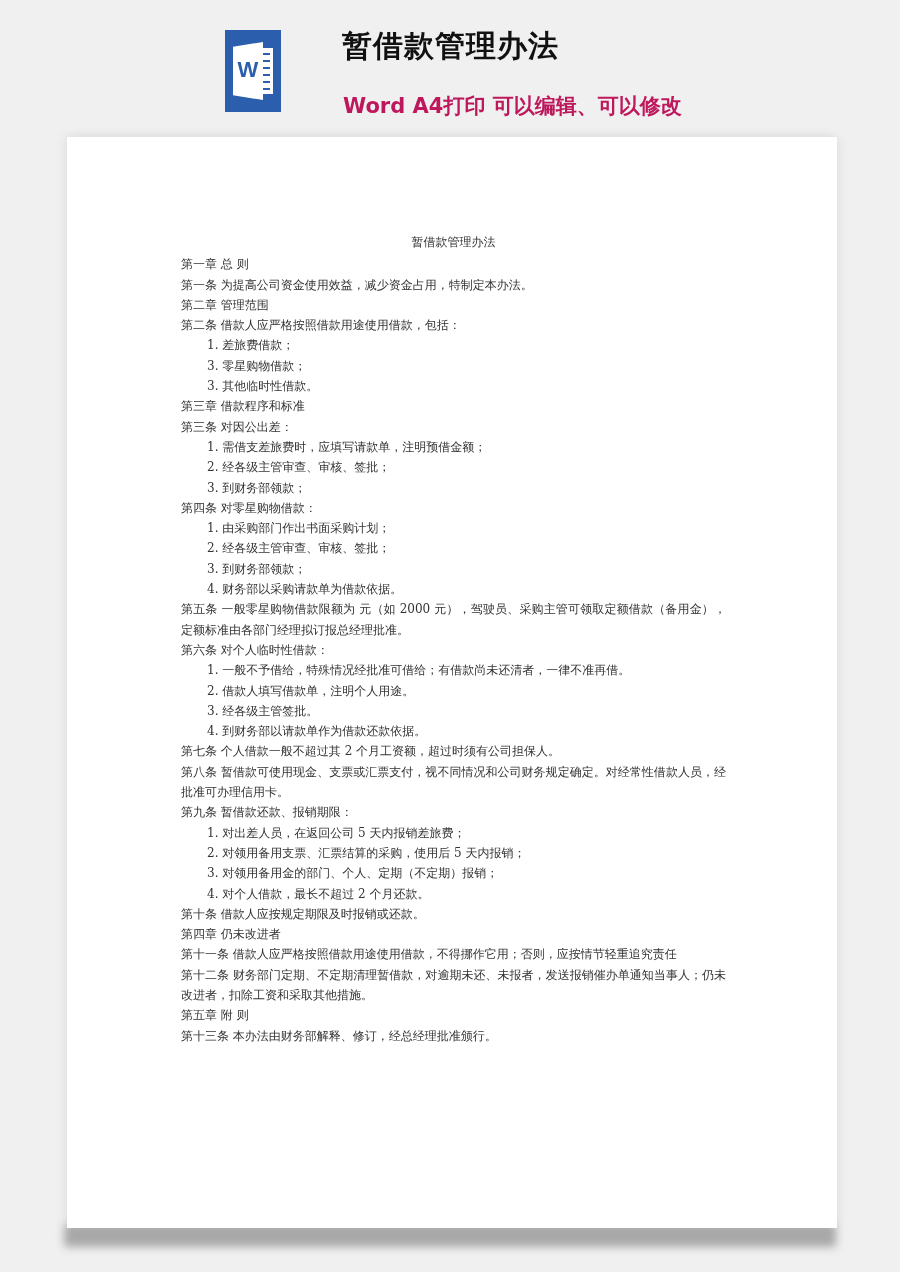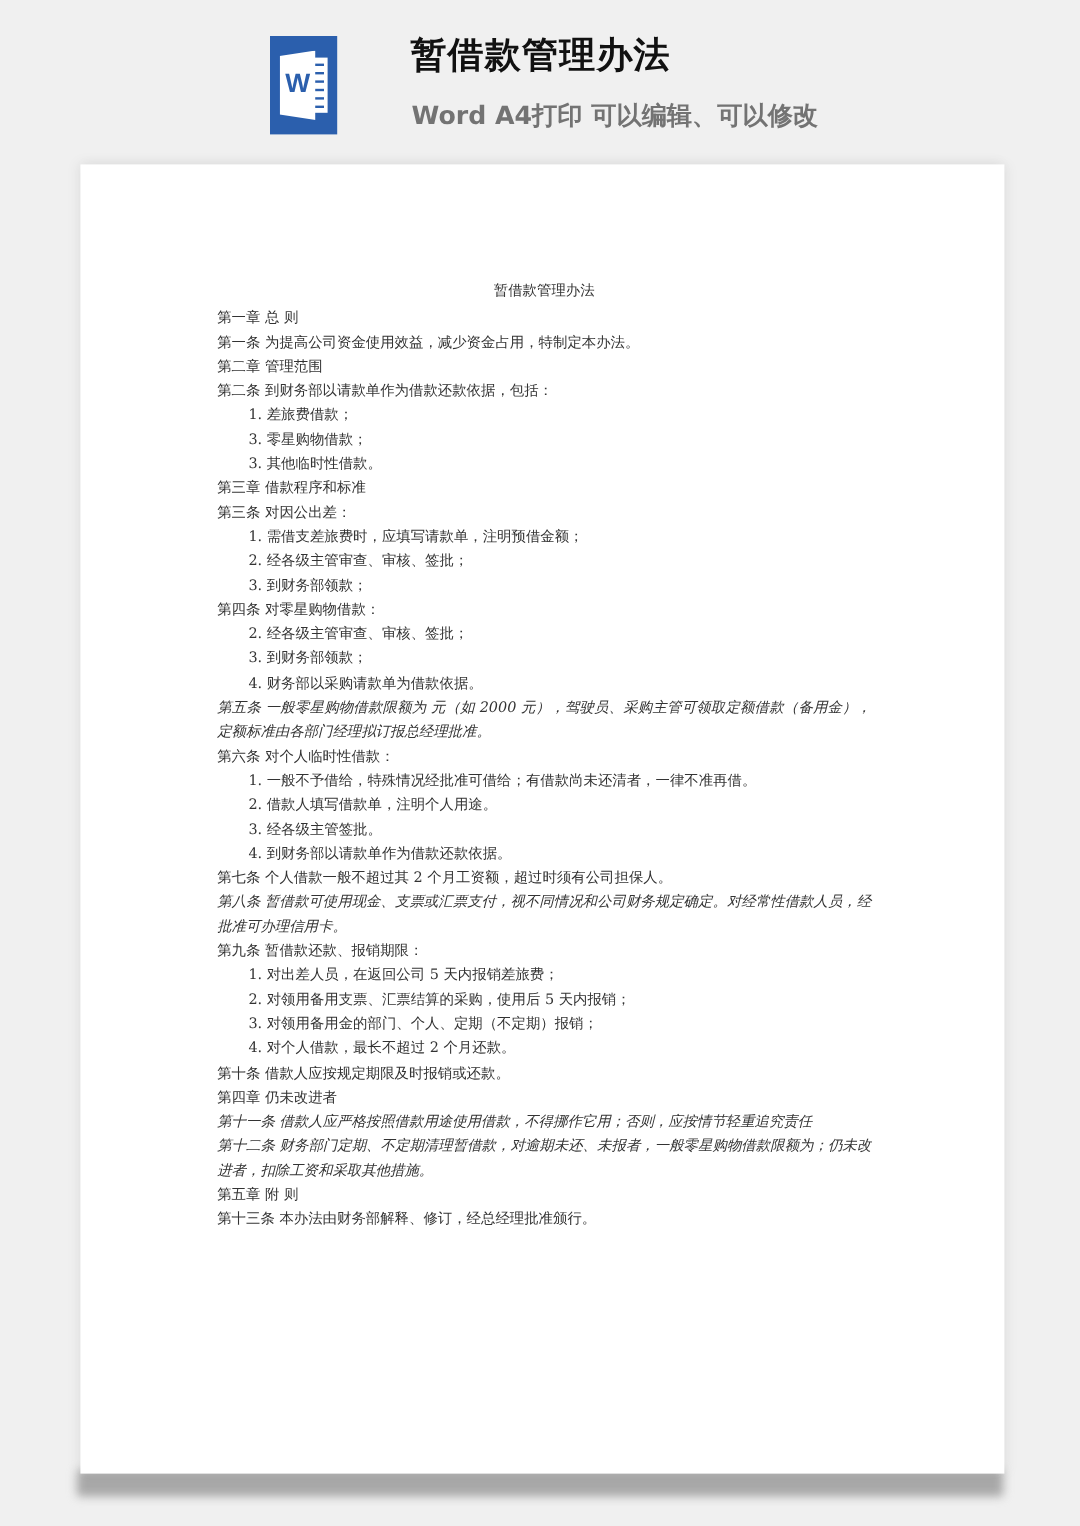--- a/index.html
+++ b/index.html
@@ -32,40 +32,40 @@
     position: absolute; left: 9px; top: 28px; width: 28px; text-align: center;
     font-family: "Liberation Sans", sans-serif; font-weight: bold;
     font-size: 22px; color: #2b5fad; line-height: 24px;
   }
   .title {
     position: absolute; left: 342px; top: 26px;
     font-family: "DejaVu Sans", sans-serif; font-weight: bold;
     font-size: 30px; color: #111; letter-spacing: 1px;
   }
   .subtitle {
-    position: absolute; left: 343px; top: 82px;
+    position: absolute; left: 343px; top: 92px;
     font-family: "DejaVu Sans", sans-serif; font-weight: bold;
-    font-size: 21px; color: #737373;
+    font-size: 21px; color: #be185d;
   }
   .page-shadow {
     position: absolute; left: 64px; top: 1225px; width: 772px; height: 22px;
     background: #a8a8a8; filter: blur(4px); border-radius: 2px;
   }
   .page {
     position: absolute; left: 67px; top: 137px; width: 770px; height: 1091px;
     background: #ffffff;
     box-shadow: -3px -2px 10px rgba(0,0,0,0.05), 3px 0 10px rgba(0,0,0,0.05);
   }
   .doc {
     position: absolute; left: 114px; top: 95px; width: 545px;
     font-size: 12px; color: #333; line-height: 20.3px;
   }
   .doc-title { text-align: center; margin-bottom: 2px; }
   .doc .line { white-space: nowrap; }
-  .doc .para { white-space: normal; text-align: justify; font-style: italic; }
+  .doc .para { white-space: normal; text-align: justify; }
   .doc .indent { padding-left: 26px; }
 </style>
 </head>
 <body>
 
 <div class="header">
   <div class="word-icon">
     <div class="doc-lines">
       <i></i>
         <i></i>
@@ -84,46 +84,47 @@
 
 <div class="page-shadow"></div>
 
 <div class="page">
   <div class="doc">
     <div class="doc-title">暂借款管理办法</div>
 
     <div class="line">第一章 总 则</div>
     <div class="line">第一条 为提高公司资金使用效益，减少资金占用，特制定本办法。</div>
     <div class="line">第二章 管理范围</div>
-    <div class="line">第二条 到财务部以请款单作为借款还款依据，包括：</div>
+    <div class="line">第二条 借款人应严格按照借款用途使用借款，包括：</div>
     <div class="line indent">1. 差旅费借款；</div>
     <div class="line indent">3. 零星购物借款；</div>
     <div class="line indent">3. 其他临时性借款。</div>
     <div class="line">第三章 借款程序和标准</div>
     <div class="line">第三条 对因公出差：</div>
     <div class="line indent">1. 需借支差旅费时，应填写请款单，注明预借金额；</div>
     <div class="line indent">2. 经各级主管审查、审核、签批；</div>
     <div class="line indent">3. 到财务部领款；</div>
     <div class="line">第四条 对零星购物借款：</div>
+    <div class="line indent">1. 由采购部门作出书面采购计划；</div>
     <div class="line indent">2. 经各级主管审查、审核、签批；</div>
     <div class="line indent">3. 到财务部领款；</div>
     <div class="line indent">4. 财务部以采购请款单为借款依据。</div>
     <div class="para">第五条 一般零星购物借款限额为 元（如 2000 元），驾驶员、采购主管可领取定额借款（备用金），定额标准由各部门经理拟订报总经理批准。</div>
     <div class="line">第六条 对个人临时性借款：</div>
     <div class="line indent">1. 一般不予借给，特殊情况经批准可借给；有借款尚未还清者，一律不准再借。</div>
     <div class="line indent">2. 借款人填写借款单，注明个人用途。</div>
     <div class="line indent">3. 经各级主管签批。</div>
     <div class="line indent">4. 到财务部以请款单作为借款还款依据。</div>
     <div class="line">第七条 个人借款一般不超过其 2 个月工资额，超过时须有公司担保人。</div>
     <div class="para">第八条 暂借款可使用现金、支票或汇票支付，视不同情况和公司财务规定确定。对经常性借款人员，经批准可办理信用卡。</div>
     <div class="line">第九条 暂借款还款、报销期限：</div>
     <div class="line indent">1. 对出差人员，在返回公司 5 天内报销差旅费；</div>
     <div class="line indent">2. 对领用备用支票、汇票结算的采购，使用后 5 天内报销；</div>
     <div class="line indent">3. 对领用备用金的部门、个人、定期（不定期）报销；</div>
     <div class="line indent">4. 对个人借款，最长不超过 2 个月还款。</div>
     <div class="line">第十条 借款人应按规定期限及时报销或还款。</div>
     <div class="line">第四章 仍未改进者</div>
     <div class="para">第十一条 借款人应严格按照借款用途使用借款，不得挪作它用；否则，应按情节轻重追究责任</div>
-    <div class="para">第十二条 财务部门定期、不定期清理暂借款，对逾期未还、未报者，一般零星购物借款限额为；仍未改进者，扣除工资和采取其他措施。</div>
+    <div class="para">第十二条 财务部门定期、不定期清理暂借款，对逾期未还、未报者，发送报销催办单通知当事人；仍未改进者，扣除工资和采取其他措施。</div>
     <div class="line">第五章 附 则</div>
     <div class="line">第十三条 本办法由财务部解释、修订，经总经理批准颁行。</div>
   </div>
 </div>
 
 </body></html>

